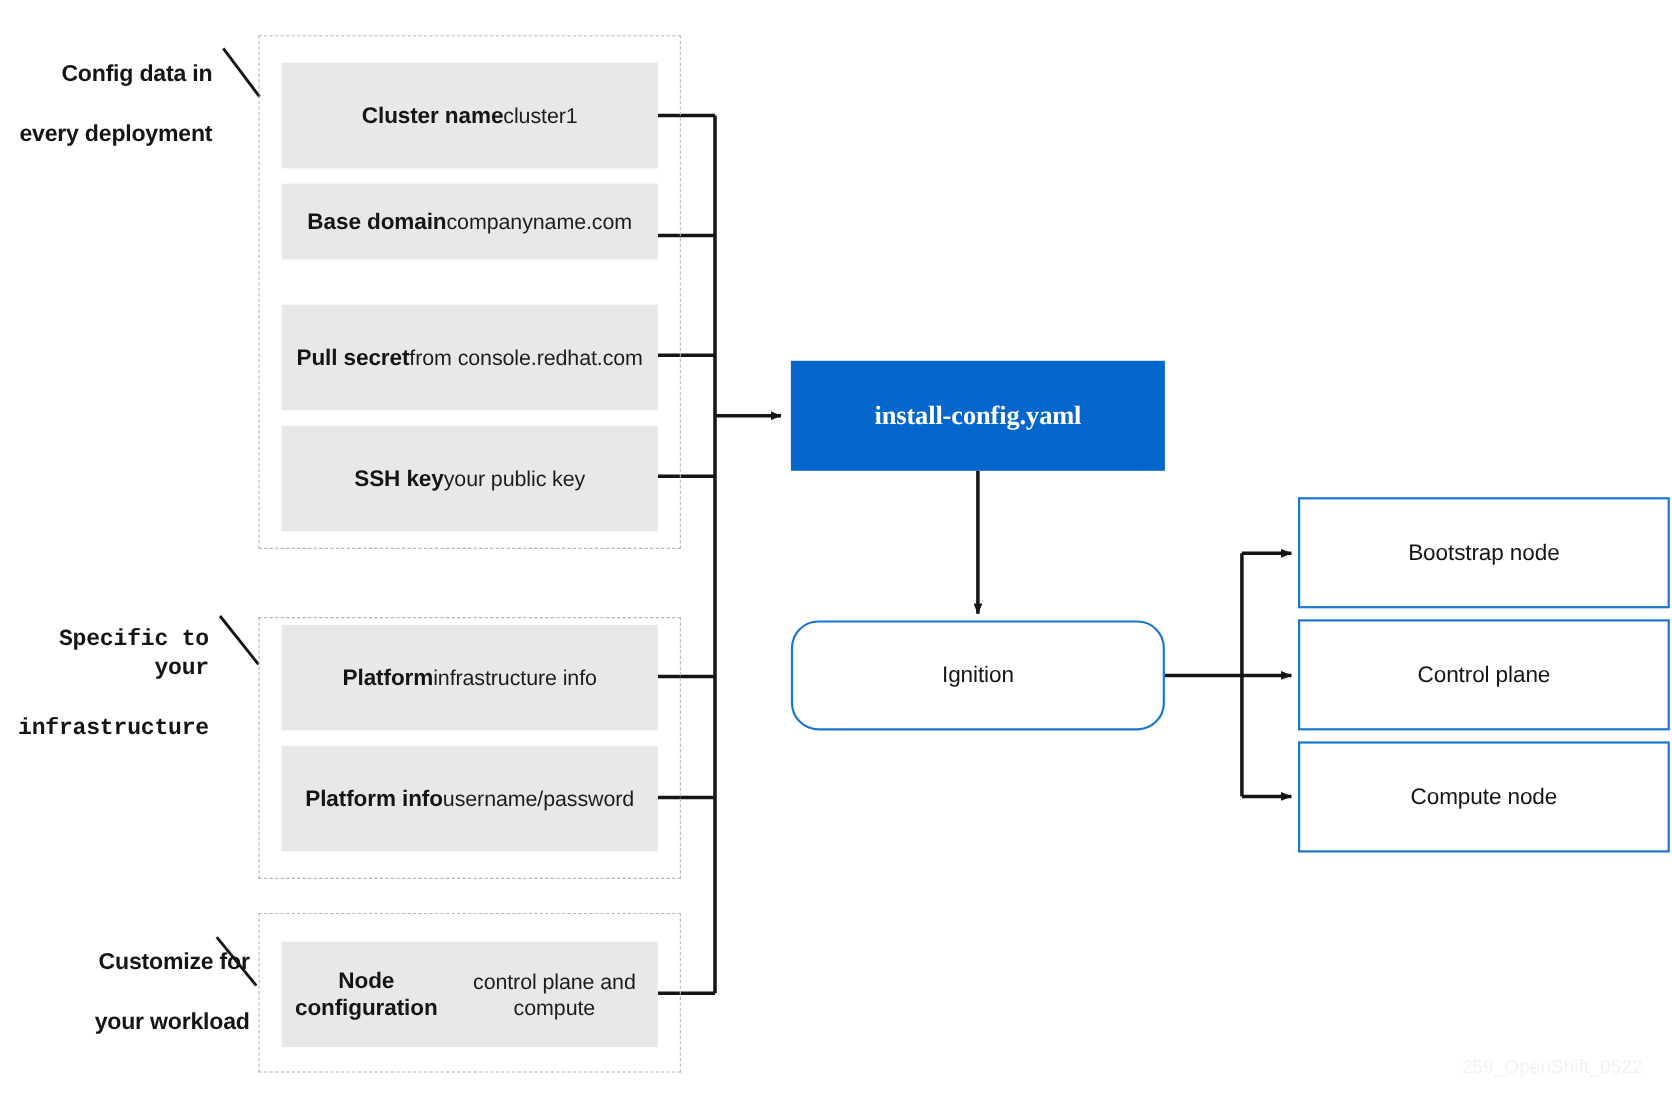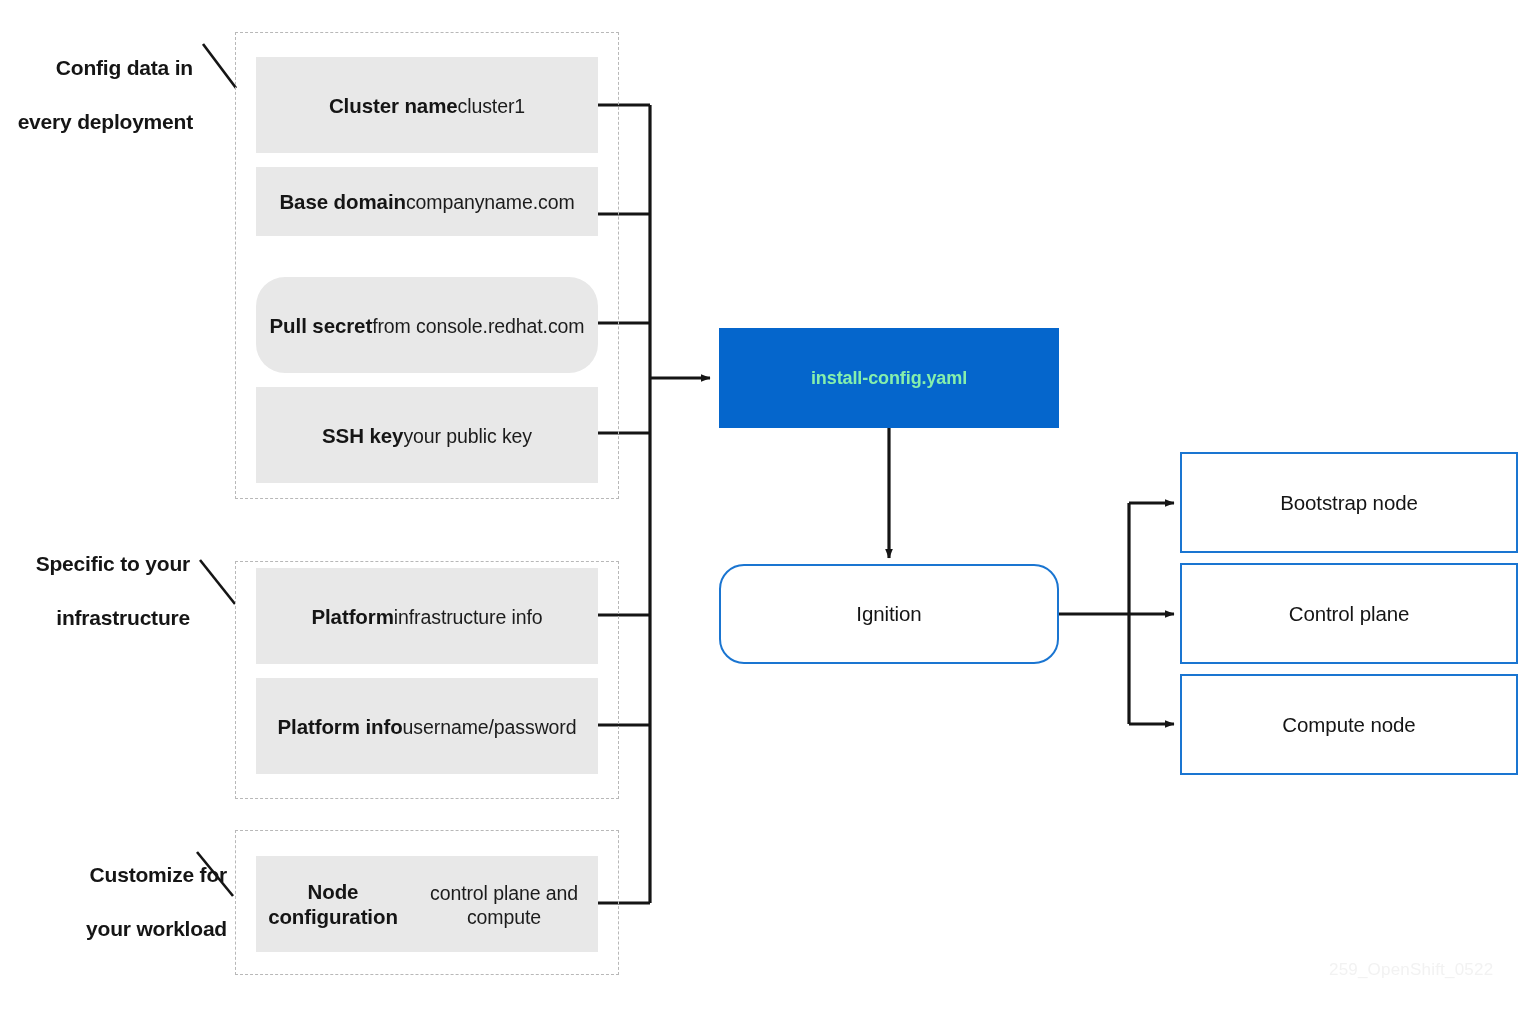--- a/index.html
+++ b/index.html
@@ -77,24 +77,25 @@
   }
 
   
   .node-filled {
     position: absolute;
     box-sizing: border-box;
     display: flex;
     align-items: center;
     justify-content: center;
     background: #0566cc;
-    color: #86efac;
-    font-size: 18px;
+    color: #ffffff;
+    font-size: 24px;
     font-weight: bold;
     letter-spacing: -0.1px;
+    font-family: Liberation Serif, serif;
   }
 
   
   .node-outline {
     position: absolute;
     box-sizing: border-box;
     display: flex;
     align-items: center;
     justify-content: center;
     background: #ffffff;
@@ -157,21 +158,21 @@
       <path d="M200,560 L235,604"></path>
       <path d="M197,852 L233,896"></path>
     </g>
   </svg>
 
   <div class="annotation" style="left:0px; top:28px; width:193px;">
     <div>Config data in</div>
     <div>every deployment</div>
   </div>
 
-  <div class="annotation" style="left:0px; top:524px; width:190px;">
+  <div class="annotation" style="left:0px; top:542px; width:190px;font-family:Liberation Mono, monospace;">
     <div>Specific to your</div>
     <div>infrastructure</div>
   </div>
 
   <div class="annotation" style="left:0px; top:835px; width:187px;padding-left:40px;">
     <div>Customize for</div>
     <div>your workload</div>
   </div>
 
   <div class="group-frame" style="left:235px; top:32px;  width:384px; height:467px;"></div>
@@ -181,21 +182,21 @@
   <div class="card" style="left:256px; top:57px; width:342px; height:96px;">
     <div class="card-title">Cluster name</div>
     <div class="card-sub">cluster1</div>
   </div>
 
   <div class="card" style="left:256px; top:167px; width:342px; height:69px;">
     <div class="card-title">Base domain</div>
     <div class="card-sub">companyname.com</div>
   </div>
 
-  <div class="card" style="left:256px; top:277px; width:342px; height:96px;border-radius:29px;">
+  <div class="card" style="left:256px; top:277px; width:342px; height:96px;">
     <div class="card-title">Pull secret</div>
     <div class="card-sub">from console.redhat.com</div>
   </div>
 
   <div class="card" style="left:256px; top:387px; width:342px; height:96px;">
     <div class="card-title">SSH key</div>
     <div class="card-sub">your public key</div>
   </div>
 
   <div class="card" style="left:256px; top:568px; width:342px; height:96px;">

